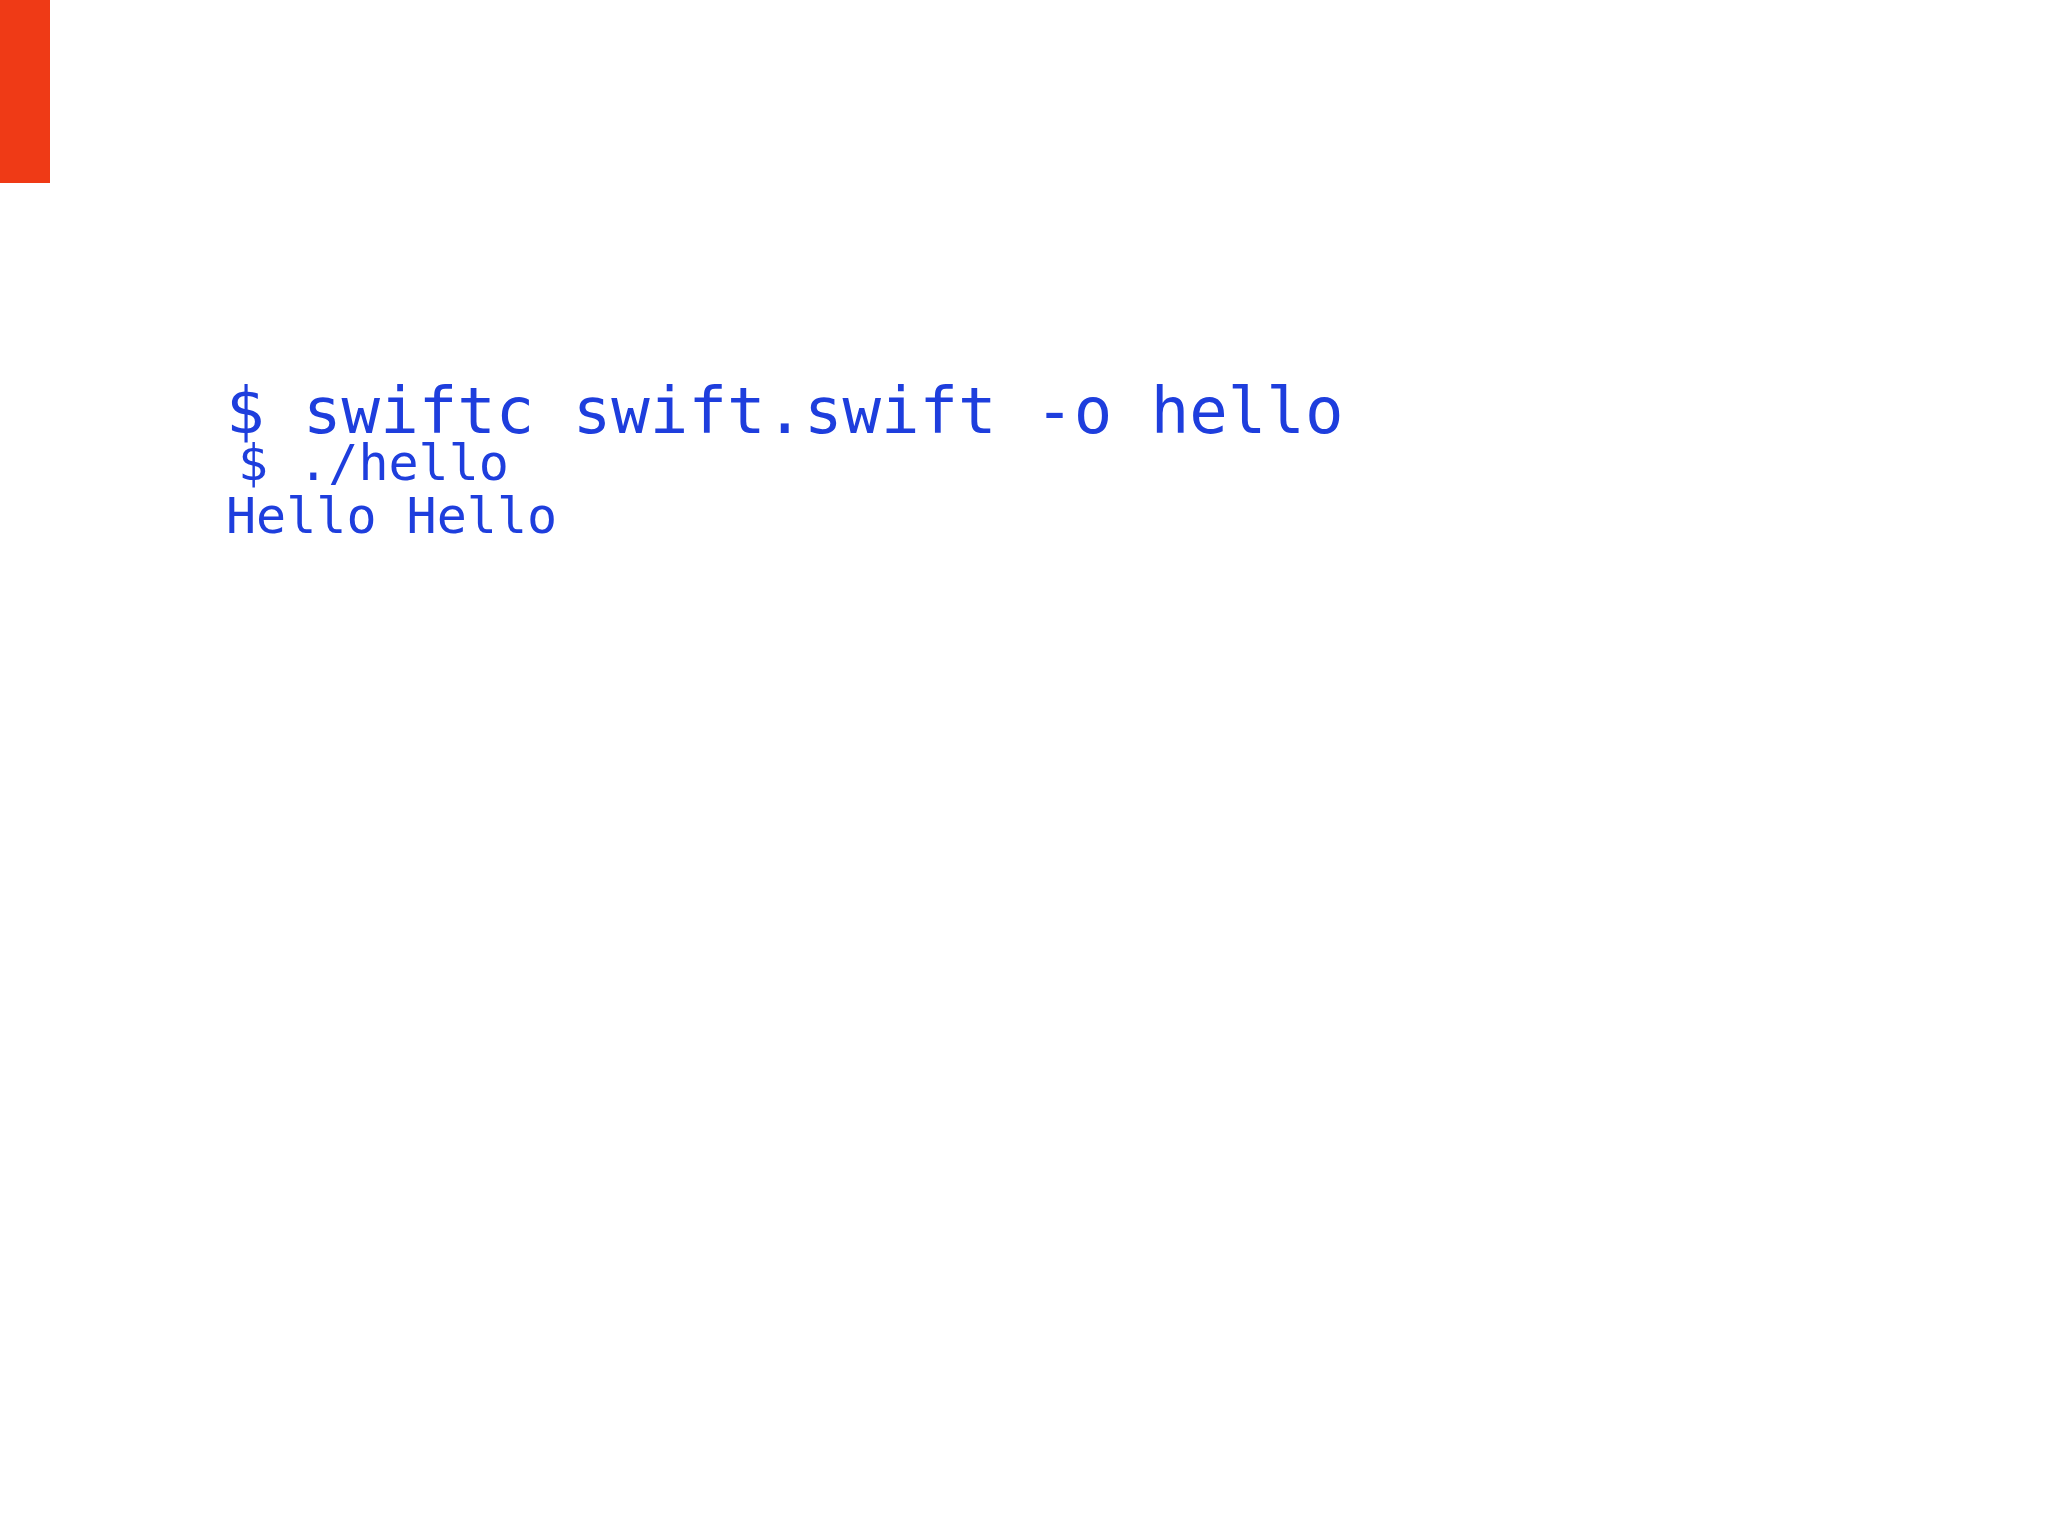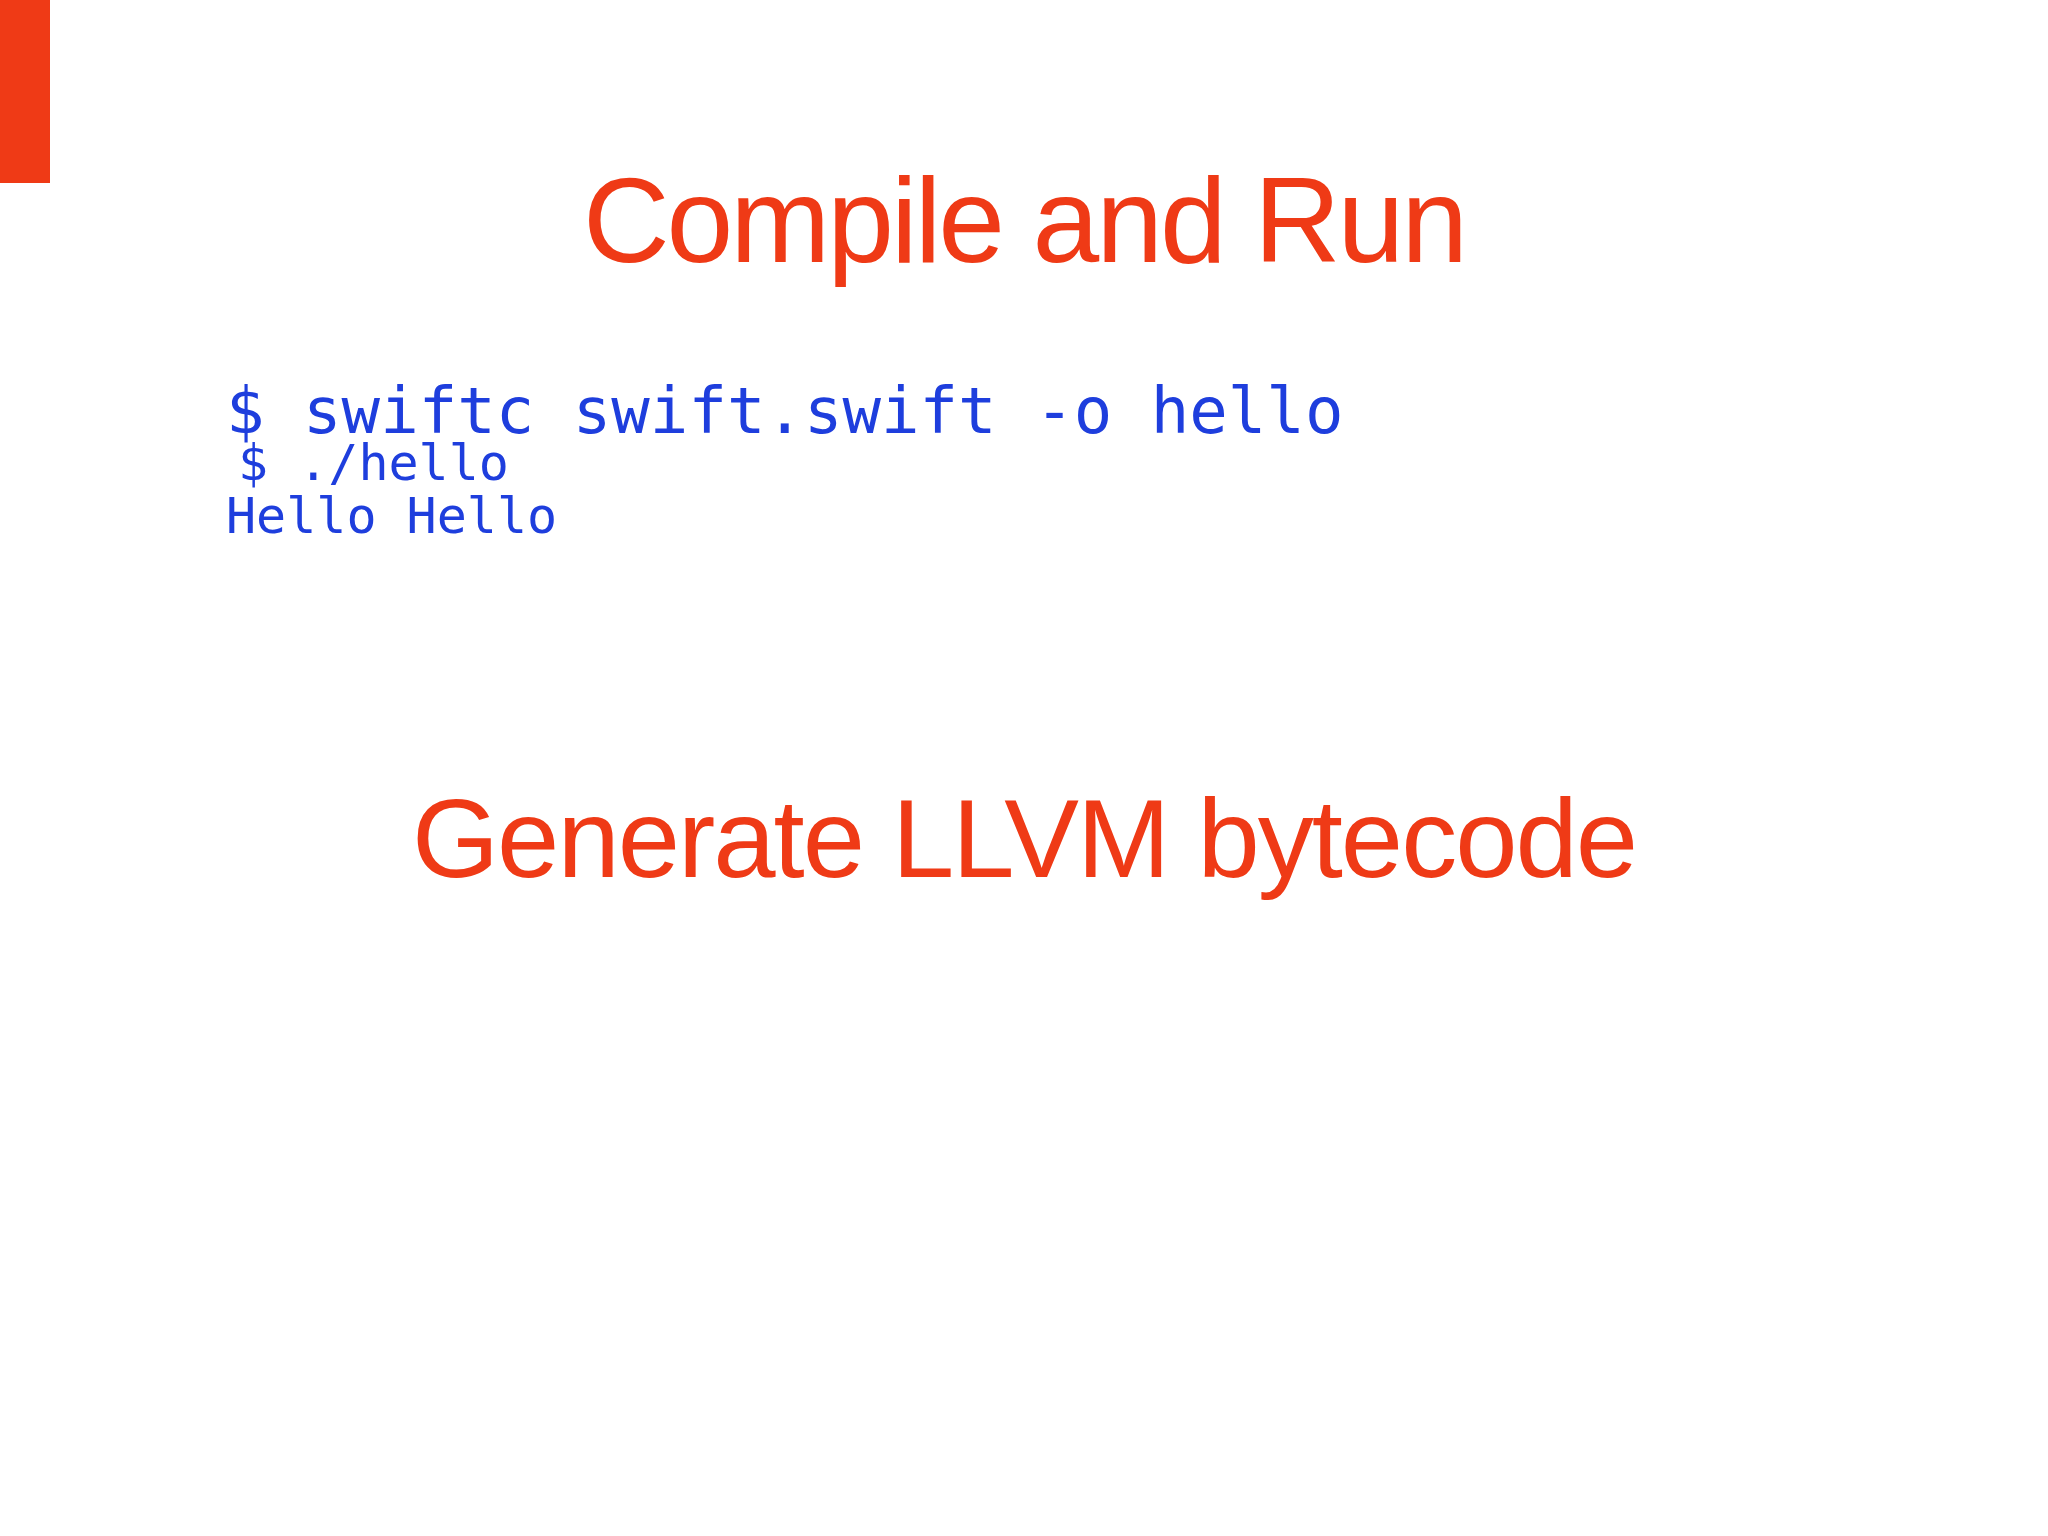--- a/index.html
+++ b/index.html
@@ -59,24 +59,22 @@
   .code-3 { top: 486px; }
   .code-4 { top: 1022px; }
 </style>
 </head>
 <body>
 
 <div class="slide">
 
   <div class="corner-marker"></div>
 
-  <div class="slide-title title-1">Compile and Run</div>
 
   <div class="code-line code-large code-1">$ swiftc swift.swift -o hello</div>
 
   <div class="code-line code-small code-2">$ ./hello</div>
 
   <div class="code-line code-small code-3">Hello Hello</div>
 
-  <div class="slide-title title-2">Generate LLVM bytecode</div>
 
 
 </div>
 
 </body></html>

